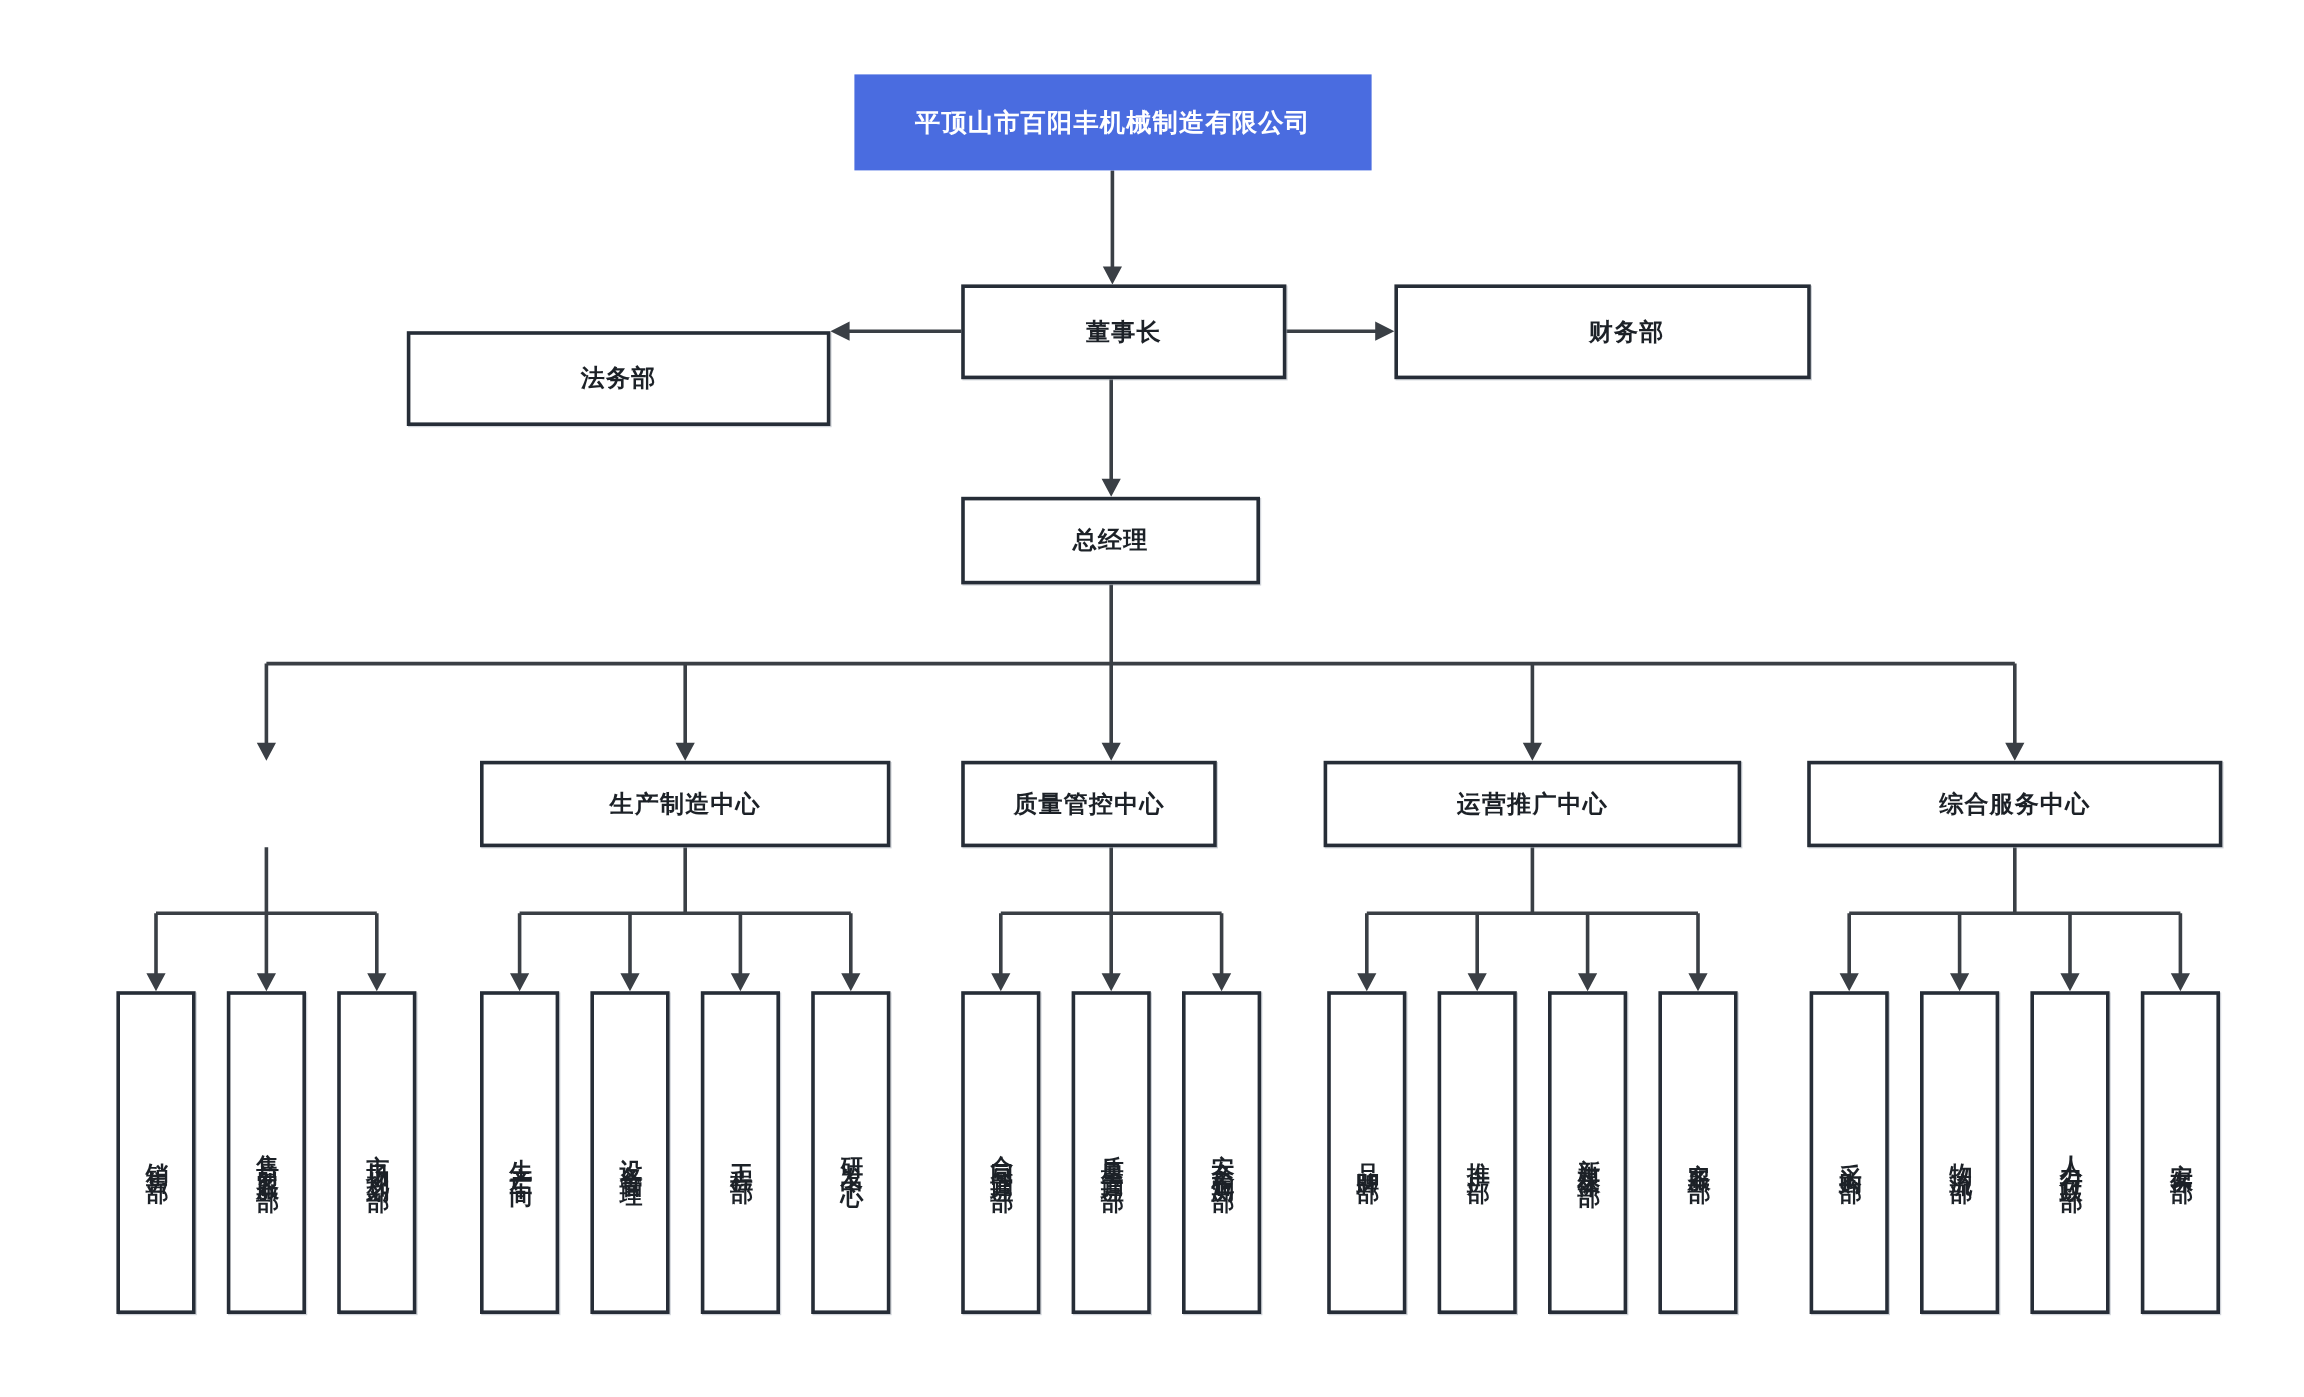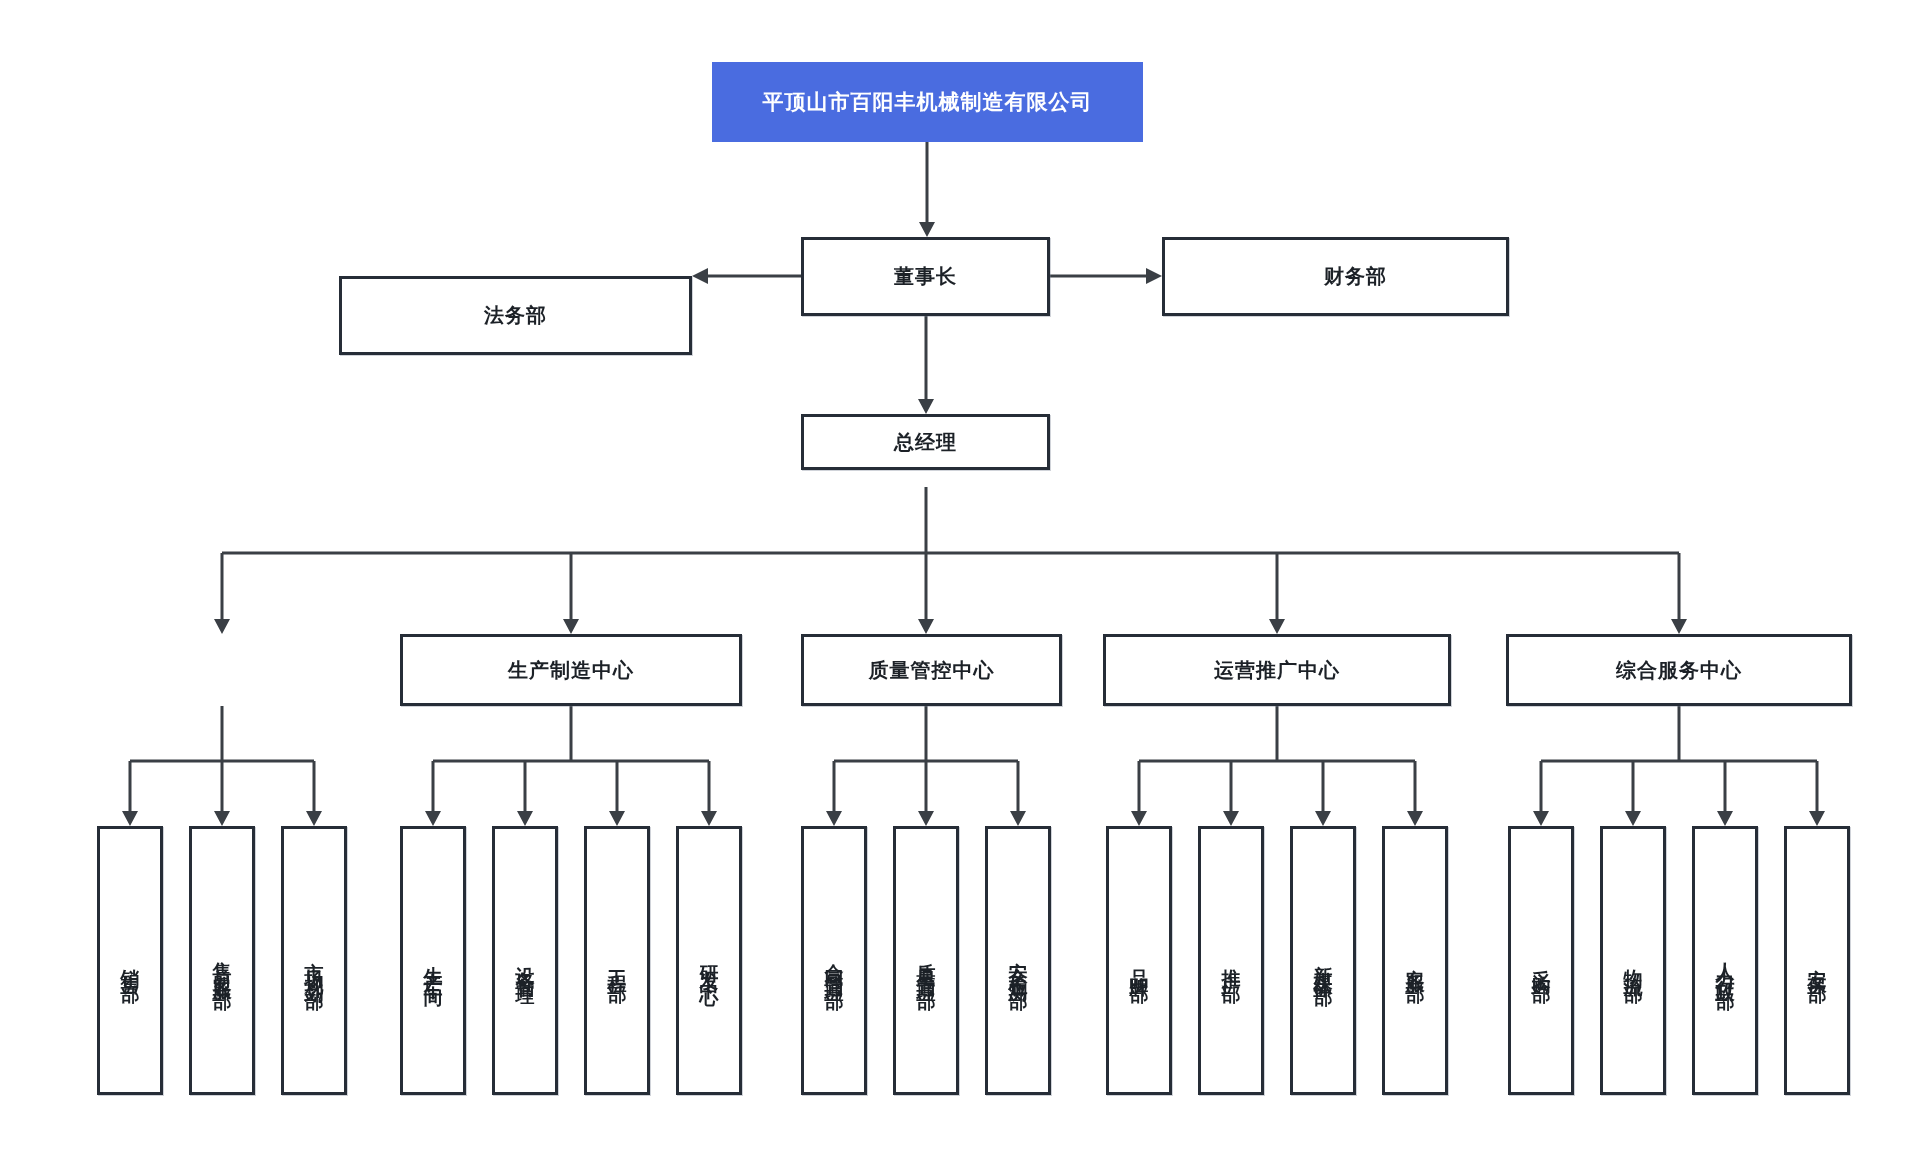--- a/index.html
+++ b/index.html
@@ -71,35 +71,35 @@
              M1809 811 L1825 811 L1817 826 Z"></path>
   </svg>
 
   <div class="node root" style="left:712px;top:62px;width:431px;height:80px;">
     <span class="label">平顶山市百阳丰机械制造有限公司</span>
   </div>
 
   <div class="node lvl2" style="left:339px;top:237px;width:353px;height:79px;margin-top:39px;">
     <span class="label">法务部</span>
   </div>
-  <div class="node lvl2" style="left:801px;top:237px;width:249px;height:79px;">
+  <div class="node lvl2" style="left:801px;top:237px;width:271px;height:79px;">
     <span class="label">董事长</span>
   </div>
   <div class="node lvl2" style="left:1162px;top:237px;width:347px;height:79px;padding-left:40px;">
     <span class="label">财务部</span>
   </div>
 
-  <div class="node lvl3" style="left:801px;top:414px;width:249px;height:56px;">
+  <div class="node lvl3" style="left:801px;top:414px;width:249px;height:73px;">
     <span class="label">总经理</span>
   </div>
 
   <div class="node center" style="left:400px;top:634px;width:342px;height:72px;">
     <span class="label">生产制造中心</span>
   </div>
-  <div class="node center" style="left:801px;top:634px;width:261px;height:72px;">
+  <div class="node center" style="left:801px;top:634px;width:213px;height:72px;">
     <span class="label">质量管控中心</span>
   </div>
   <div class="node center" style="left:1103px;top:634px;width:348px;height:72px;">
     <span class="label">运营推广中心</span>
   </div>
   <div class="node center" style="left:1506px;top:634px;width:346px;height:72px;">
     <span class="label">综合服务中心</span>
   </div>
 
   <div class="node leaf" style="left:97px;top:826px;width:66px;height:269px;">

